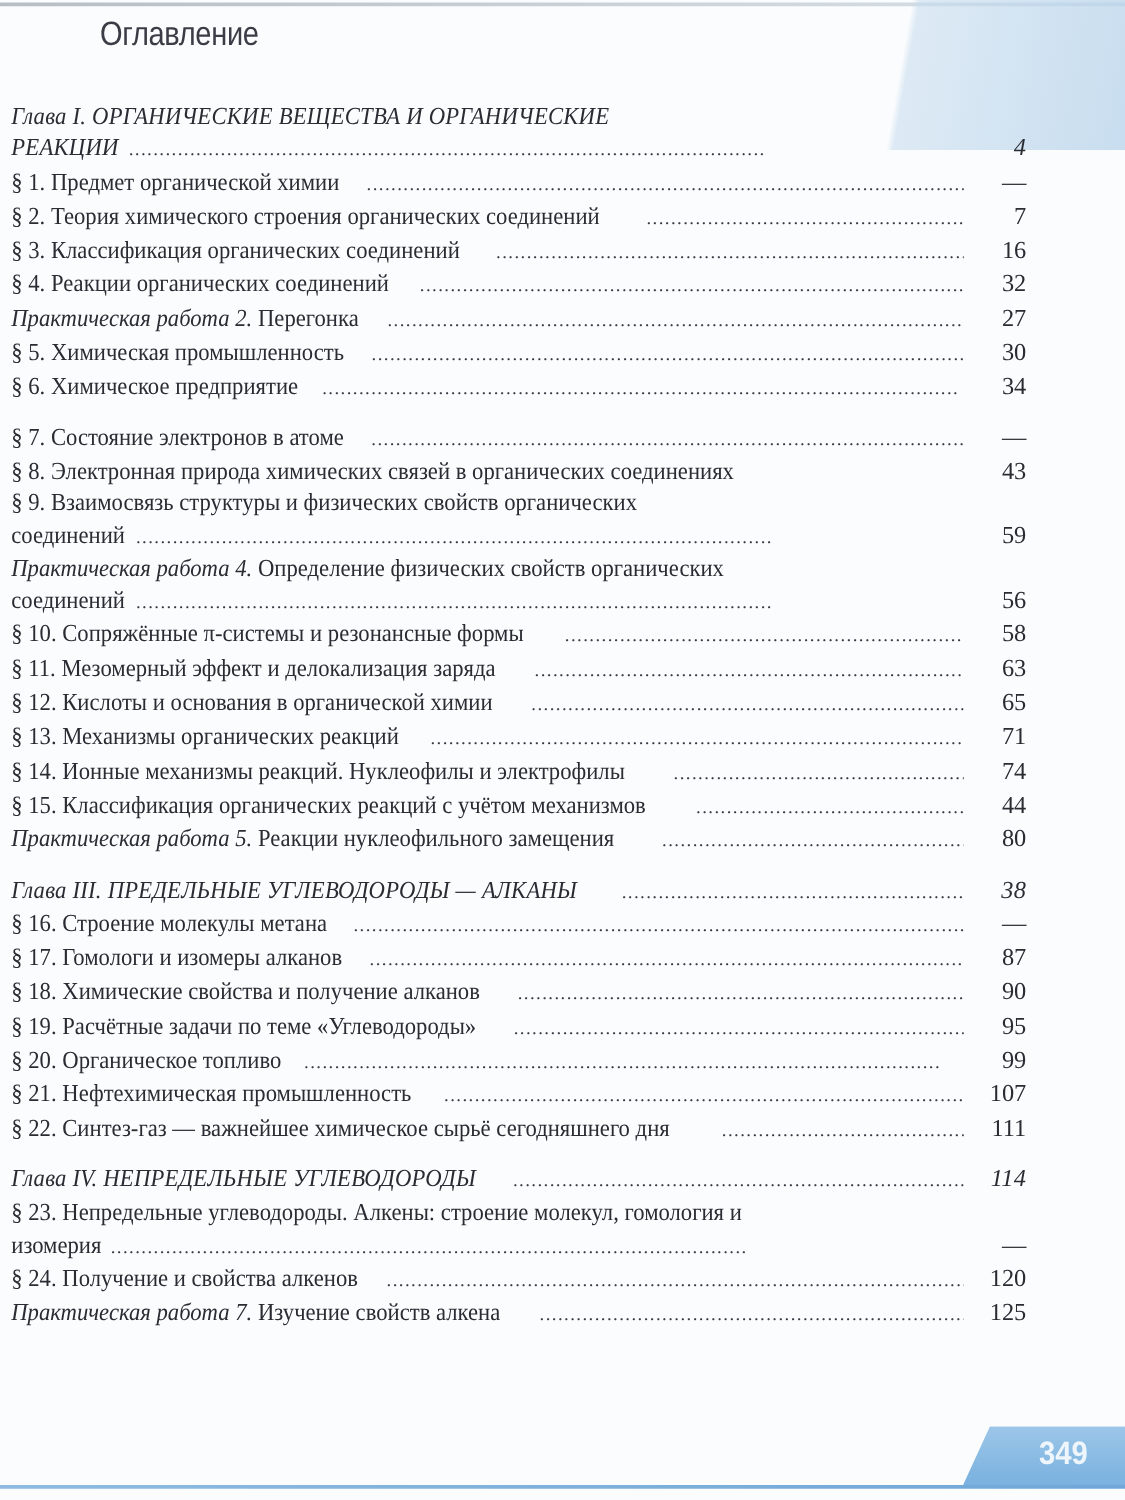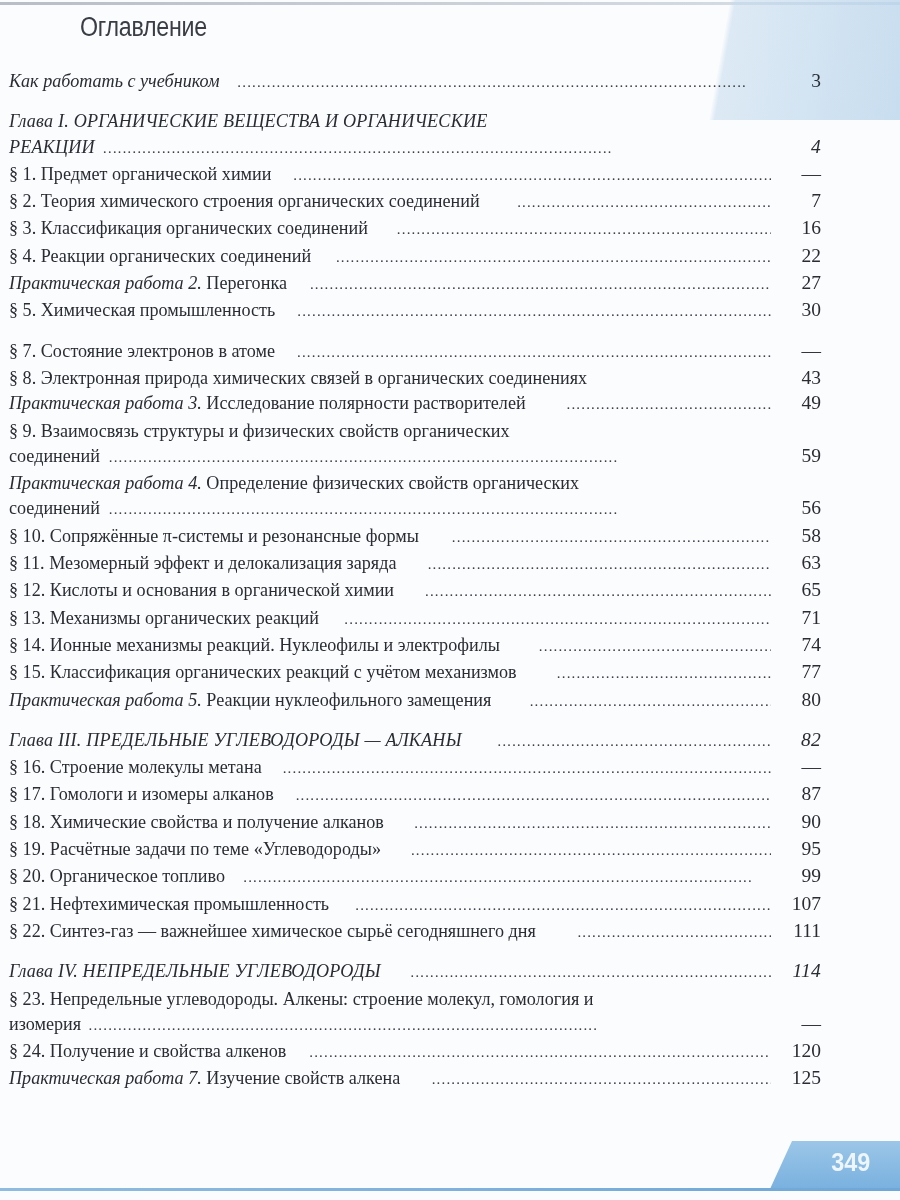--- a/index.html
+++ b/index.html
@@ -59,27 +59,20 @@
 </head>
 <body>
 
 <div class="top-rule"></div>
 <div class="corner-top"></div>
 
 <div class="page-title">Оглавление</div>
 
 <div class="toc">
 
-  <div class="entry">
-    <div class="line">
-      <span class="txt it">Как работать с учебником</span>
-      <span class="dots"></span>
-      <span class="page">3</span>
-    </div>
-  </div>
 
   <div class="gap"></div>
 
   <div class="entry chapter">
     <div class="first-line">Глава I. ОРГАНИЧЕСКИЕ ВЕЩЕСТВА И ОРГАНИЧЕСКИЕ</div>
     <div class="line">
       <span class="txt">РЕАКЦИИ</span>
       <span class="dots"></span>
       <span class="page">4</span>
     </div>
@@ -107,67 +100,67 @@
     <span class="txt">§ 3. Классификация органических соединений</span>
     <span class="dots"></span>
     <span class="page">16</span>
   </div>
     </div>
 
   <div class="entry">
       <div class="line">
     <span class="txt">§ 4. Реакции органических соединений</span>
     <span class="dots"></span>
-    <span class="page">22</span>
+    <span class="page">32</span>
   </div>
     </div>
 
   <div class="entry">
       <div class="line">
     <span class="txt"><span class="it">Практическая работа 2.</span><span> Перегонка</span></span>
     <span class="dots"></span>
     <span class="page">27</span>
   </div>
     </div>
 
   <div class="entry">
       <div class="line">
     <span class="txt">§ 5. Химическая промышленность</span>
     <span class="dots"></span>
     <span class="page">30</span>
   </div>
     </div>
 
+  <div class="entry">
+      <div class="line">
+    <span class="txt">§ 6. Химическое предприятие</span>
+    <span class="dots"></span>
+    <span class="page">34</span>
+  </div>
+    </div>
 
   <div class="gap"></div>
 
 
   <div class="entry">
       <div class="line">
     <span class="txt">§ 7. Состояние электронов в атоме</span>
     <span class="dots"></span>
     <span class="page">—</span>
   </div>
     </div>
 
   <div class="entry">
       <div class="line">
     <span class="txt">§ 8. Электронная природа химических связей в органических соединениях</span>
     <span style="flex:1"></span>
     <span class="page">43</span>
   </div>
     </div>
 
-  <div class="entry">
-      <div class="line">
-    <span class="txt"><span class="it">Практическая работа 3.</span><span> Исследование полярности растворителей</span></span>
-    <span class="dots"></span>
-    <span class="page">49</span>
-  </div>
-    </div>
 
   <div class="entry">
     <div class="first-line">§ 9. Взаимосвязь структуры и физических свойств органических</div>
     <div class="line">
       <span class="txt">соединений</span>
       <span class="dots"></span>
       <span class="page">59</span>
     </div>
   </div>
 
@@ -219,39 +212,39 @@
     <span class="txt">§ 14. Ионные механизмы реакций. Нуклеофилы и электрофилы</span>
     <span class="dots"></span>
     <span class="page">74</span>
   </div>
     </div>
 
   <div class="entry">
       <div class="line">
     <span class="txt">§ 15. Классификация органических реакций с учётом механизмов</span>
     <span class="dots"></span>
-    <span class="page">77</span>
+    <span class="page">44</span>
   </div>
     </div>
 
   <div class="entry">
       <div class="line">
     <span class="txt"><span class="it">Практическая работа 5.</span><span> Реакции нуклеофильного замещения</span></span>
     <span class="dots"></span>
     <span class="page">80</span>
   </div>
     </div>
 
   <div class="gap"></div>
 
   <div class="entry chapter">
       <div class="line">
     <span class="txt">Глава III. ПРЕДЕЛЬНЫЕ УГЛЕВОДОРОДЫ — АЛКАНЫ</span>
     <span class="dots"></span>
-    <span class="page">82</span>
+    <span class="page">38</span>
   </div>
     </div>
 
   <div class="entry">
       <div class="line">
     <span class="txt">§ 16. Строение молекулы метана</span>
     <span class="dots"></span>
     <span class="page">—</span>
   </div>
     </div>

